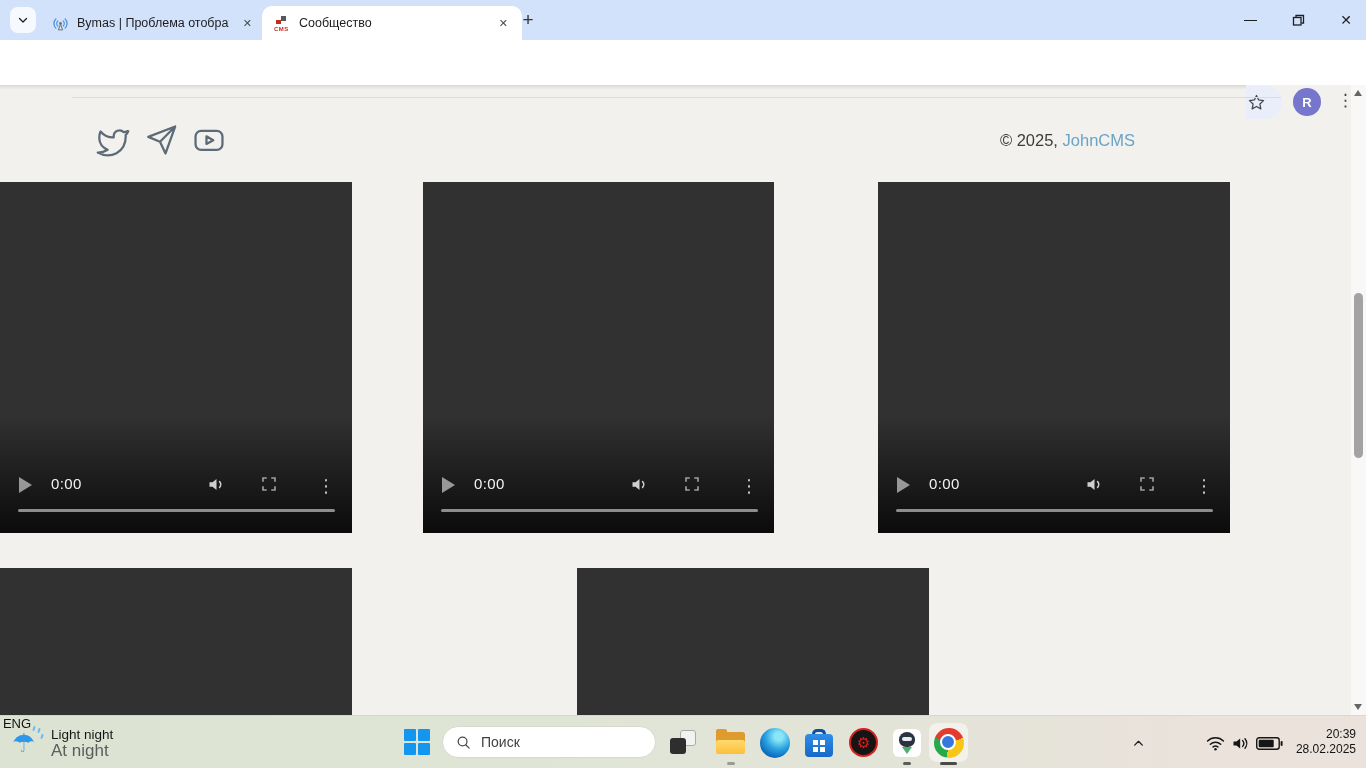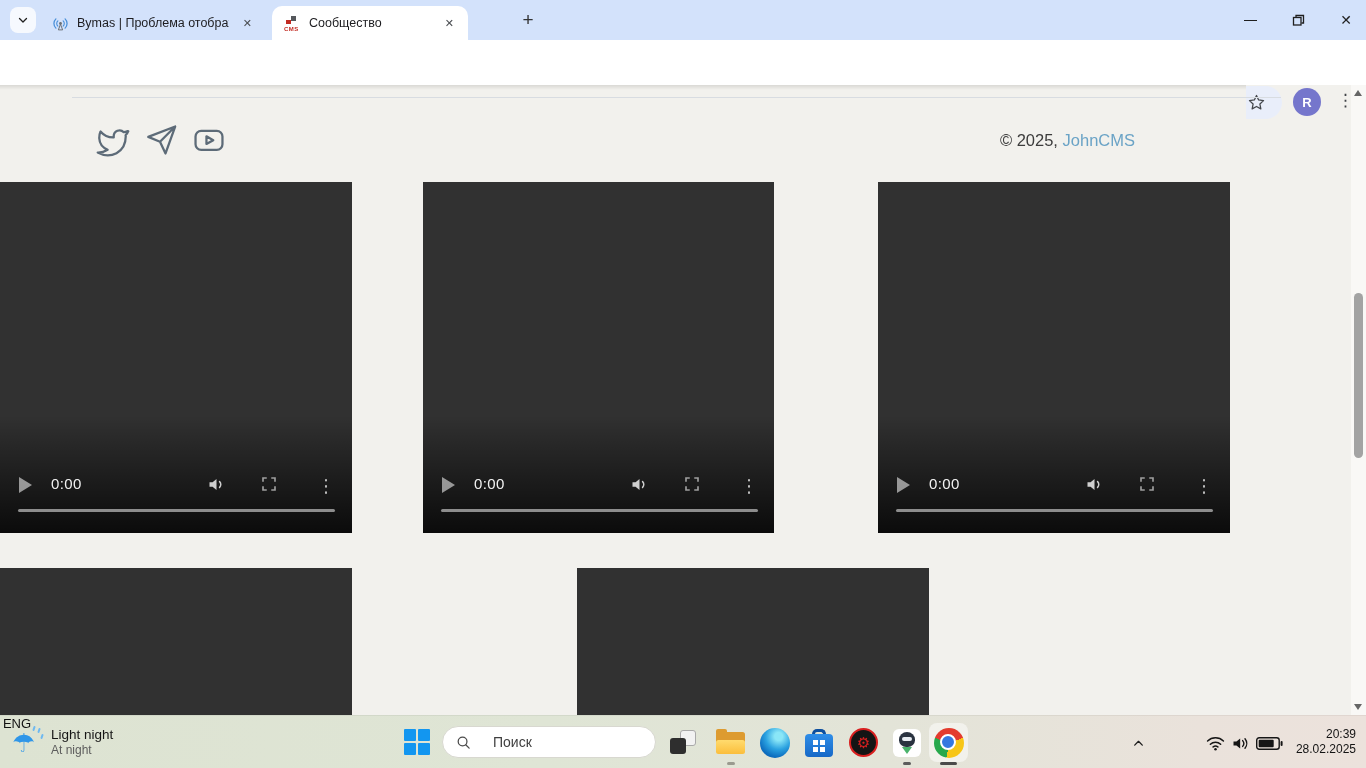--- a/index.html
+++ b/index.html
@@ -7,21 +7,21 @@
   .screen {
     position:relative; width:1366px; height:768px; overflow:hidden;
     font-family:"Liberation Sans", sans-serif; background:#f2f1ed;
   }
   
   .tabstrip { position:absolute; top:0; left:0; width:1366px; height:40px; background:#d3e2fb; }
   .tab-search { position:absolute; left:10px; top:7px; width:26px; height:26px; border-radius:8px;
     background:rgba(255,255,255,.8); display:flex; align-items:center; justify-content:center; cursor:pointer; }
   .tab { position:absolute; top:6px; height:34px; display:flex; align-items:center; font-size:12.5px; color:#1d1d20; }
   .tab.inactive { left:40px; width:226px; }
-  .tab.active { left:272px; width:196px; background:#fff; border-radius:10px 10px 0 0; }
+  .tab.active { left:262px; width:260px; background:#fff; border-radius:10px 10px 0 0; }
   .tab .fav { width:17px; height:17px; margin-left:12px; flex:0 0 auto; }
   .tab .ttl { margin-left:8px; width:152px; overflow:hidden; white-space:nowrap; }
   .tab .tclose { margin-left:auto; margin-right:10px; font-size:11px; color:#494c50; cursor:pointer; padding:2px 4px; }
   .fav-cms { position:relative; width:17px; height:17px; margin-left:12px; flex:0 0 auto; }
   .fav-cms .blocks { position:absolute; left:2px; top:1px; width:11px; height:8px; }
   .fav-cms .blocks i { position:absolute; background:#55585c; }
   .fav-cms .blocks i.b1 { left:5px; top:0; width:5px; height:5px; }
   .fav-cms .blocks i.b2 { left:0; top:4px; width:5px; height:4px; background:#c22a22; }
   .fav-cms .cms-txt { position:absolute; left:0; bottom:0; width:100%; text-align:left;
     font-size:6px; font-weight:bold; color:#c22a22; letter-spacing:.4px; }
@@ -87,28 +87,28 @@
   
   .taskbar { position:absolute; left:0; bottom:0; width:1366px; height:53px;
     background:linear-gradient(90deg,#dde3d2 0%,#dfe5d5 40%,#e3e4d8 65%,#eae2db 88%,#ece2dc 100%);
     border-top:1px solid rgba(0,0,0,.05); }
   .weather { position:absolute; left:12px; top:0; height:53px; display:flex; align-items:center; gap:9px; cursor:pointer; }
   .umb-wrap { position:relative; width:30px; height:34px; }
   .umb { font-size:26px; color:#2f96e8; line-height:34px; }
   .drop { position:absolute; width:2px; height:5px; background:#6fb9f0; border-radius:1px; transform:rotate(18deg); }
   .d1 { right:2px; top:2px; } .d2 { right:7px; top:0px; } .d3 { right:-1px; top:8px; }
   .weather .wt { font-size:13.5px; color:#161616; line-height:16px; }
-  .weather .ws { font-size:12px; color:#5d5d5d; line-height:15px; }
+  .weather .ws { font-size:17px; color:#5d5d5d; line-height:15px; }
   .tb-btn { position:absolute; cursor:pointer; }
   .start { left:404px; top:13px; width:26px; height:26px; display:grid; grid-template-columns:12px 12px; grid-gap:2px; }
   .start i { width:12px; height:12px; background:#1296f0; border-radius:1px; }
   .search { left:442px; top:10px; width:214px; height:32px; background:#fff; border:1px solid #d8d8d0;
     border-radius:16px; display:flex; align-items:center; cursor:text; }
   .search svg { margin-left:13px; }
-  .search .ph { margin-left:22px; font-size:14px; color:#3f3f3f; }
+  .search .ph { margin-left:10px; font-size:14px; color:#3f3f3f; }
   .tview { left:670px; top:14px; width:26px; height:26px; position:absolute; }
   .tview .tv-back { position:absolute; right:0; top:0; width:16px; height:16px; background:#f2f2f2; border:1px solid #a9a9a9; border-radius:3px; }
   .tview .tv-front { position:absolute; left:0; bottom:2px; width:16px; height:16px; background:#2e2e2e; border-radius:3px; }
   .folder { left:716px; top:16px; width:29px; height:22px; position:absolute; }
   .folder .fb { position:absolute; left:0; top:0; width:29px; height:20px; background:#dd9b30; border-radius:2.5px; }
   .folder .fb::before { content:""; position:absolute; left:0; top:-3px; width:11px; height:5px; background:#dd9b30; border-radius:2px 2px 0 0; }
   .folder .ff { position:absolute; left:0; bottom:0; width:29px; height:14px;
     background:linear-gradient(#ffdb6e,#fbbe3c); border-radius:2.5px; }
   .edge { left:760px; top:12px; width:30px; height:30px; border-radius:50%;
     background:radial-gradient(circle at 62% 28%, #8ae6f7 0 14%, #2aa1e0 46%, #0e6fc0 72%, #15519e 100%); }

